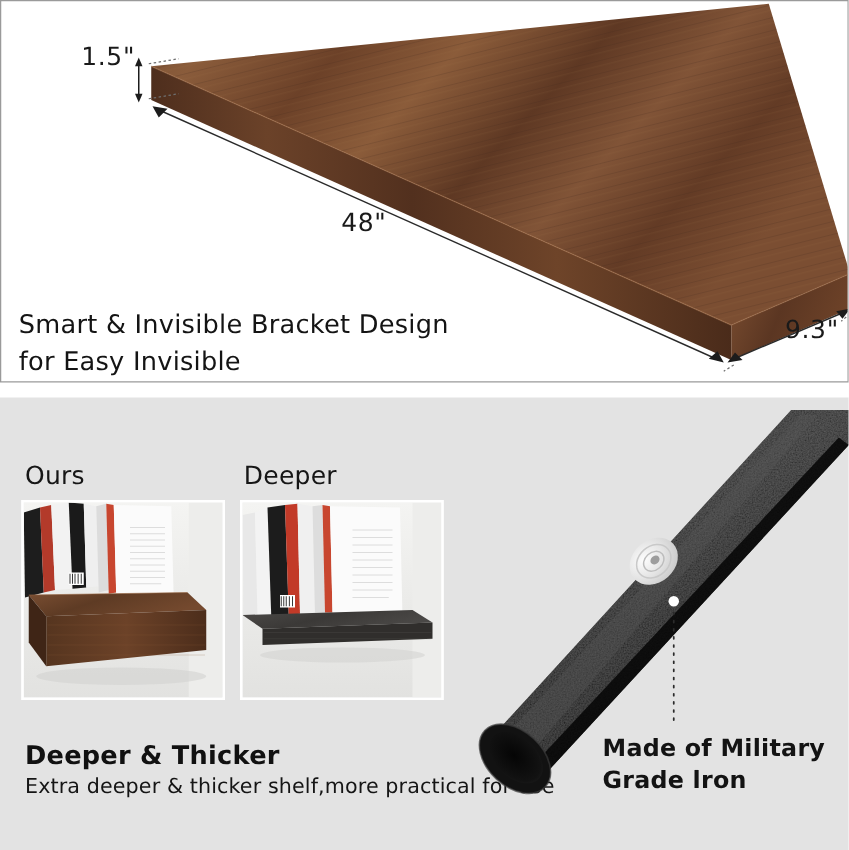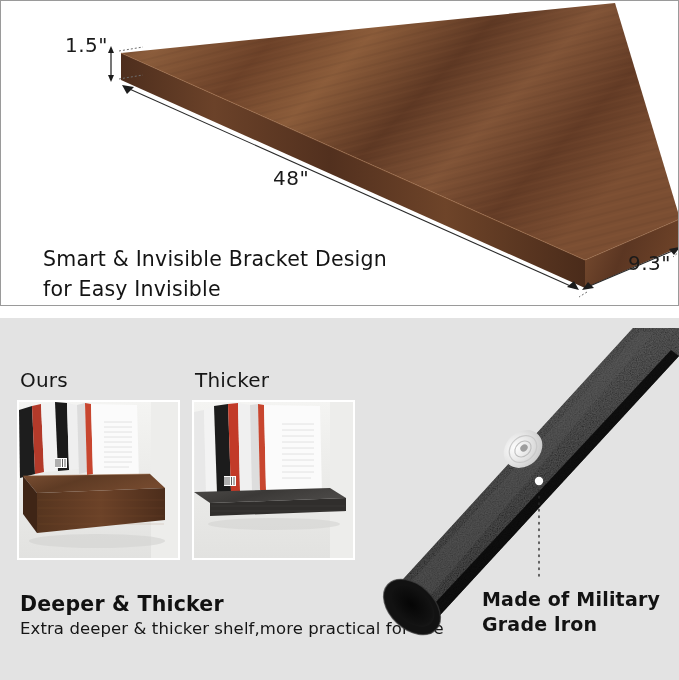--- a/index.html
+++ b/index.html
@@ -43,21 +43,21 @@
   .weight-badge {
     position: absolute; left: 24px; top: 138px;
     width: 74px; height: 90px;
   }
 
   
   .top-headline {
     position: absolute; left: 14px; top: 243px;
     font-family: "DejaVu Sans", sans-serif;
     font-size: 20.5px; font-weight: 400; color: #141414;
-    line-height: 30px; letter-spacing: 0.2px; margin-left: 28px;
+    line-height: 30px; letter-spacing: 0.2px;
   }
 
   
   .panel-bottom {
     position: absolute; left: 0; top: 318px;
     width: 679px; height: 362px;
     background: #e3e3e3;
     overflow: hidden;
   }
 
@@ -191,21 +191,21 @@
 
     <div class="top-headline">
       <div>Smart &amp; Invisible Bracket Design</div>
       <div>for Easy Invisible</div>
     </div>
   </div>
 
   <div class="panel-bottom">
 
     <div class="cmp-title cmp-title-ours">Ours</div>
-    <div class="cmp-title cmp-title-others">Thicker</div>
+    <div class="cmp-title cmp-title-others">Deeper</div>
 
     <div class="photo photo-ours">
       <svg class="photo-svg" width="159" height="156" viewBox="0 0 159 156">
         <defs>
           <linearGradient id="oWall" x1="0" y1="0" x2="0" y2="1">
             <stop offset="0" stop-color="#f4f4f2"></stop>
               <stop offset="1" stop-color="#e2e2e0"></stop>
           </linearGradient>
           <linearGradient id="oTop" x1="0" y1="0" x2="1" y2="0.4">
             <stop offset="0" stop-color="#7a4e32"></stop>

